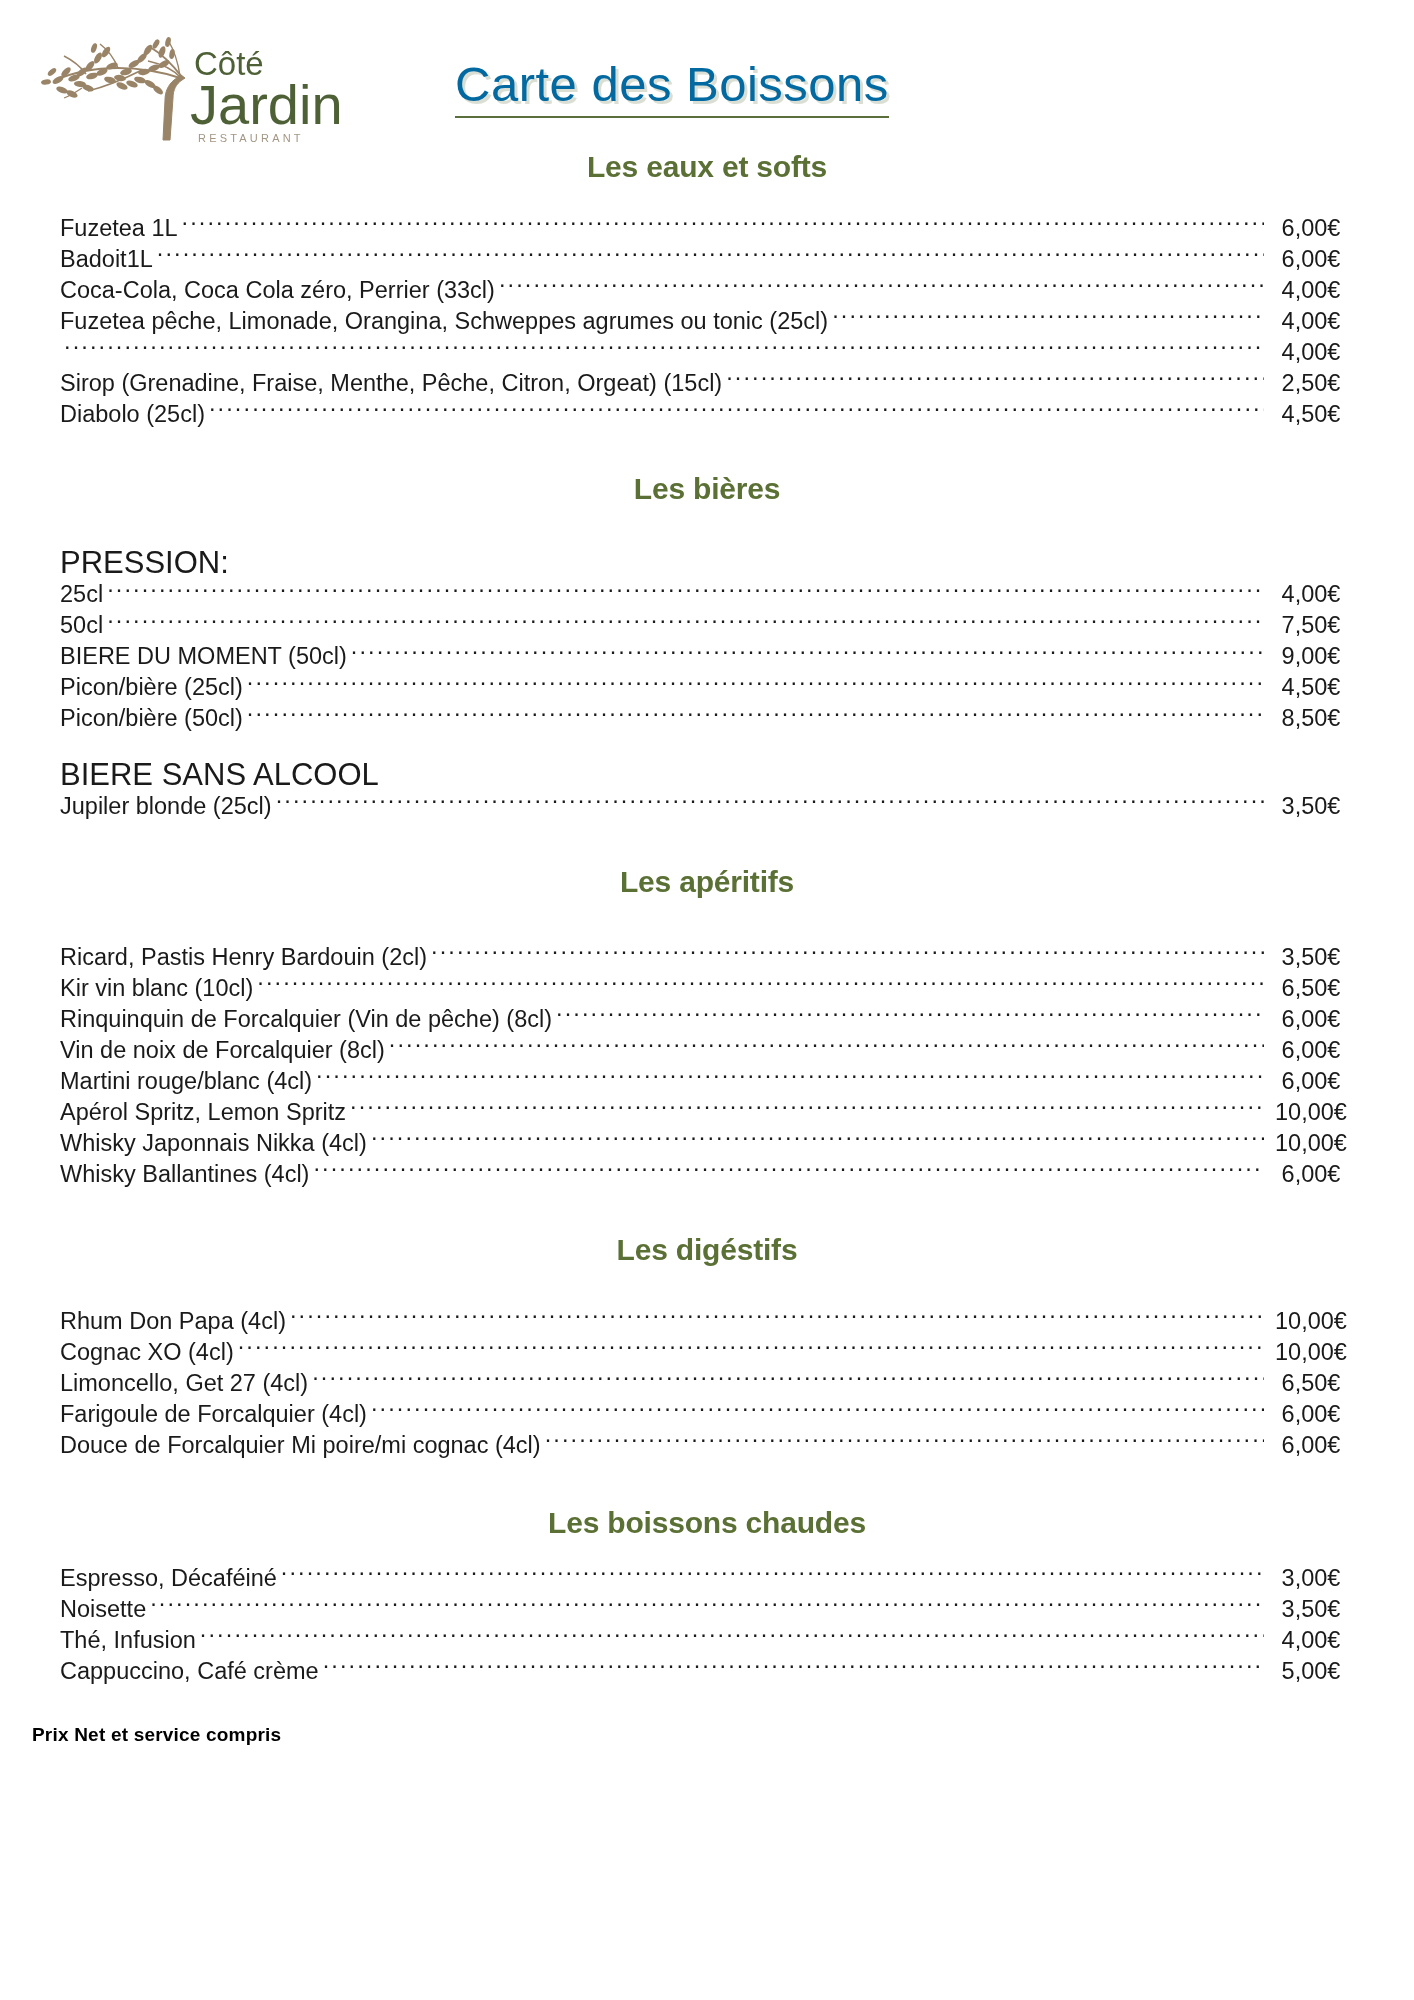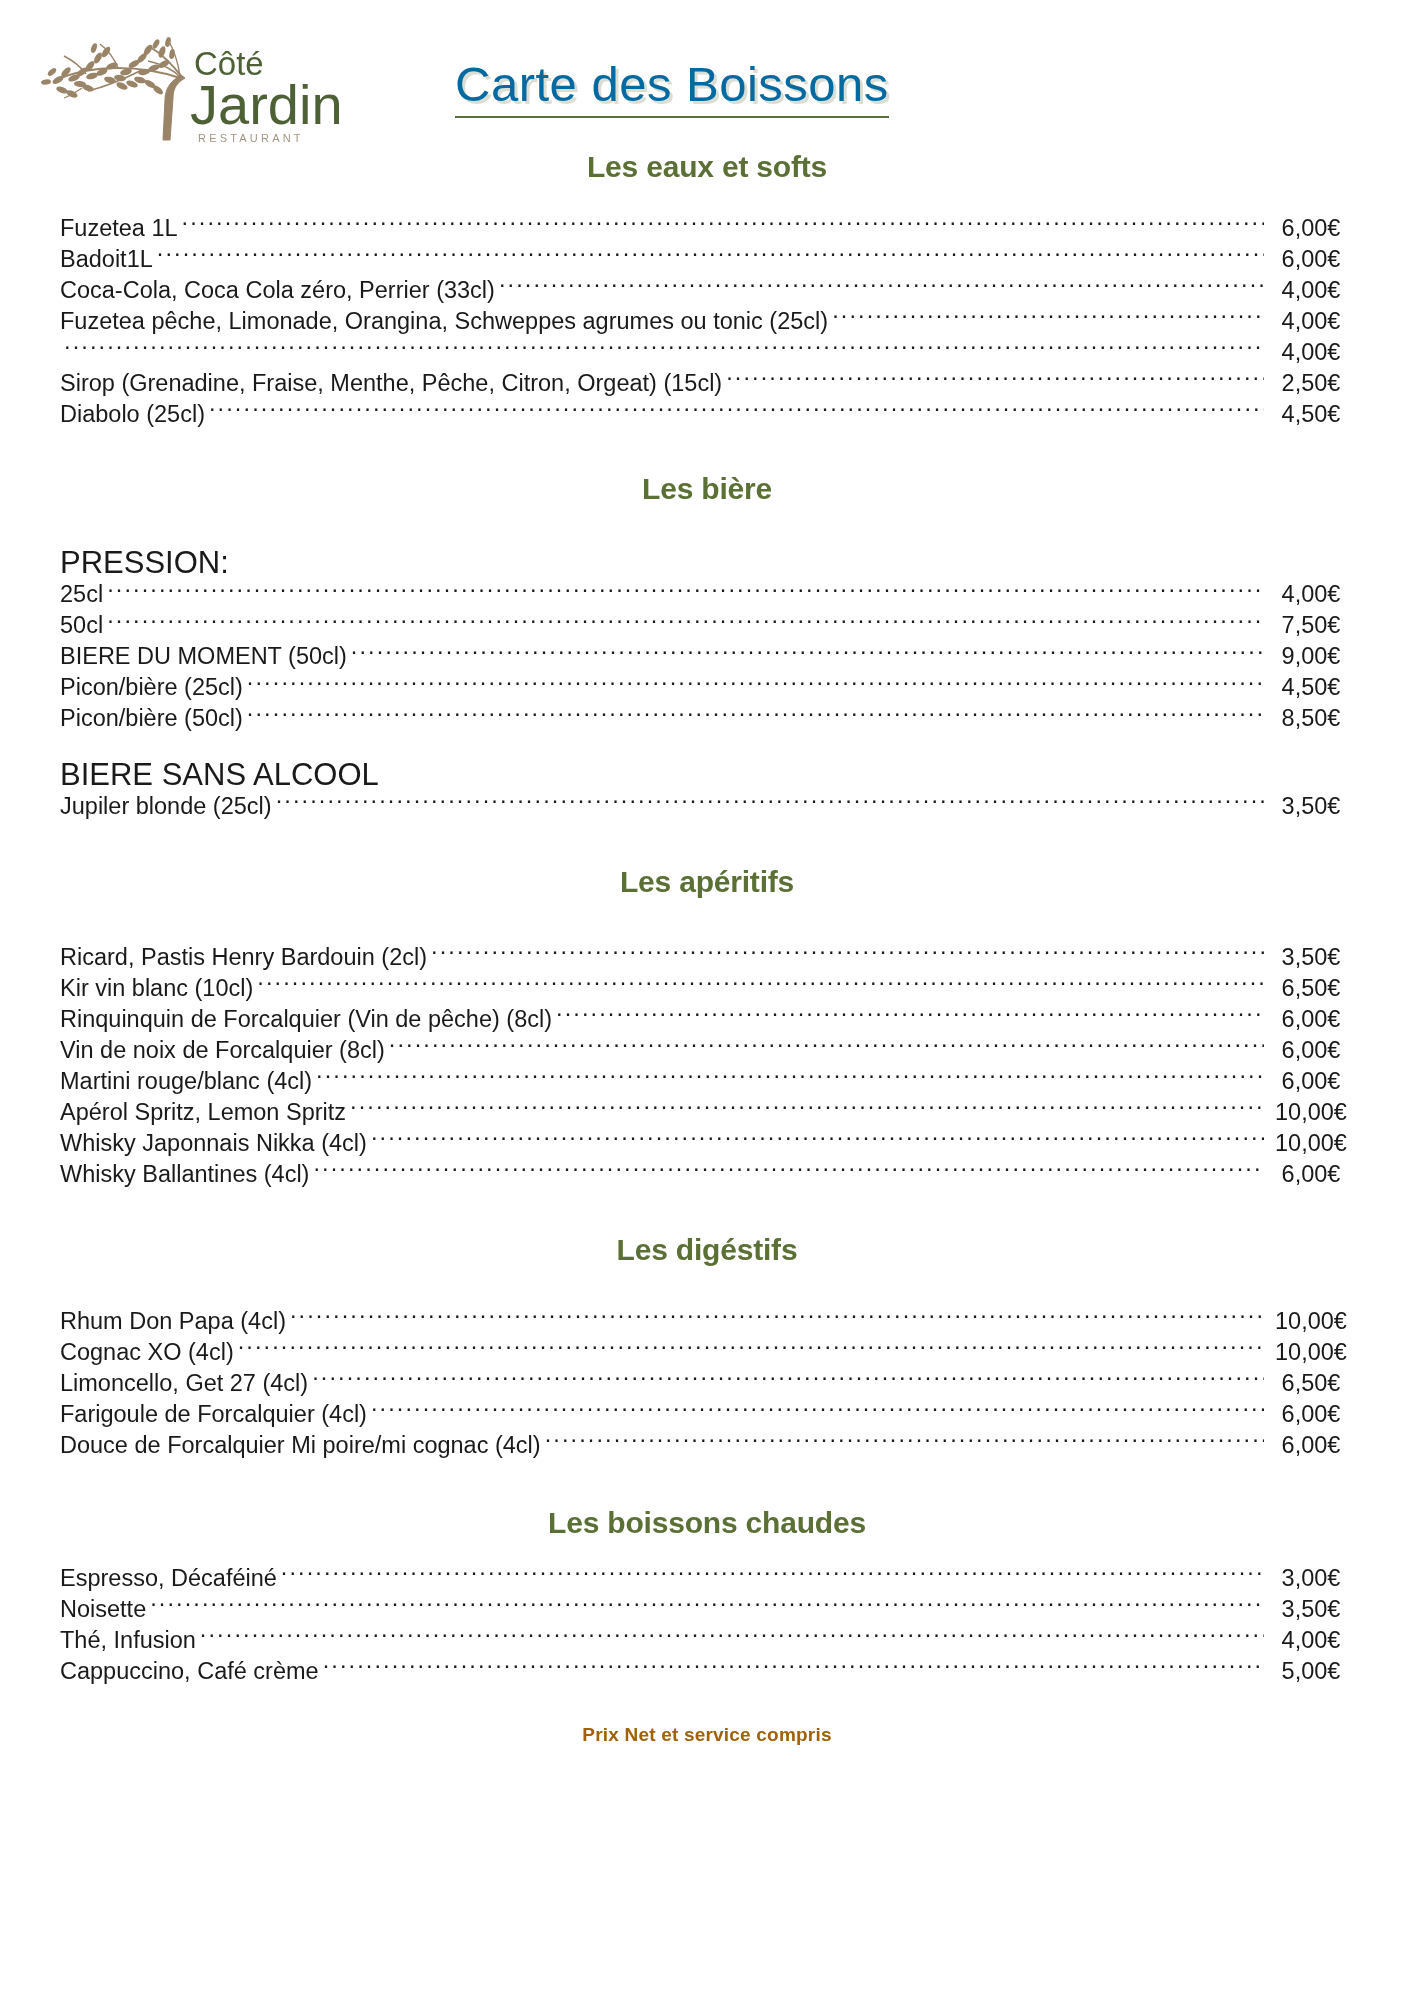--- a/index.html
+++ b/index.html
@@ -97,25 +97,25 @@
     min-width: 86px;
   }
   .subhead {
     font-size: 31px;
     line-height: 30.5px;
     color: #1a1a1a;
   }
   .spacer-sm { height: 26px; }
 
   .footer-note {
-    text-align: center;
-    color: #a16207;
+    color: #000000;
     font-weight: bold;
     font-size: 19px;
     letter-spacing: 0.2px;
+    padding-left: 32px;
   }
 </style>
 </head>
 <body>
 
 <div class="page">
 
   <div class="header">
 
     <div class="logo-block">
@@ -215,21 +215,21 @@
       </div>
       <div class="row">
         <span class="name">Diabolo (25cl)</span>
         <span class="leader"></span>
         <span class="price">4,50€</span>
       </div>
     </div>
   </div>
 
   <div>
-    <div class="section-title" style="margin-top:43px;">Les bière</div>
+    <div class="section-title" style="margin-top:43px;">Les bières</div>
     <div class="items" style="margin-top:42px;">
 
       <div class="subhead">PRESSION:</div>
 
       <div class="row">
         <span class="name">25cl</span>
         <span class="leader"></span>
         <span class="price">4,00€</span>
       </div>
       <div class="row">

